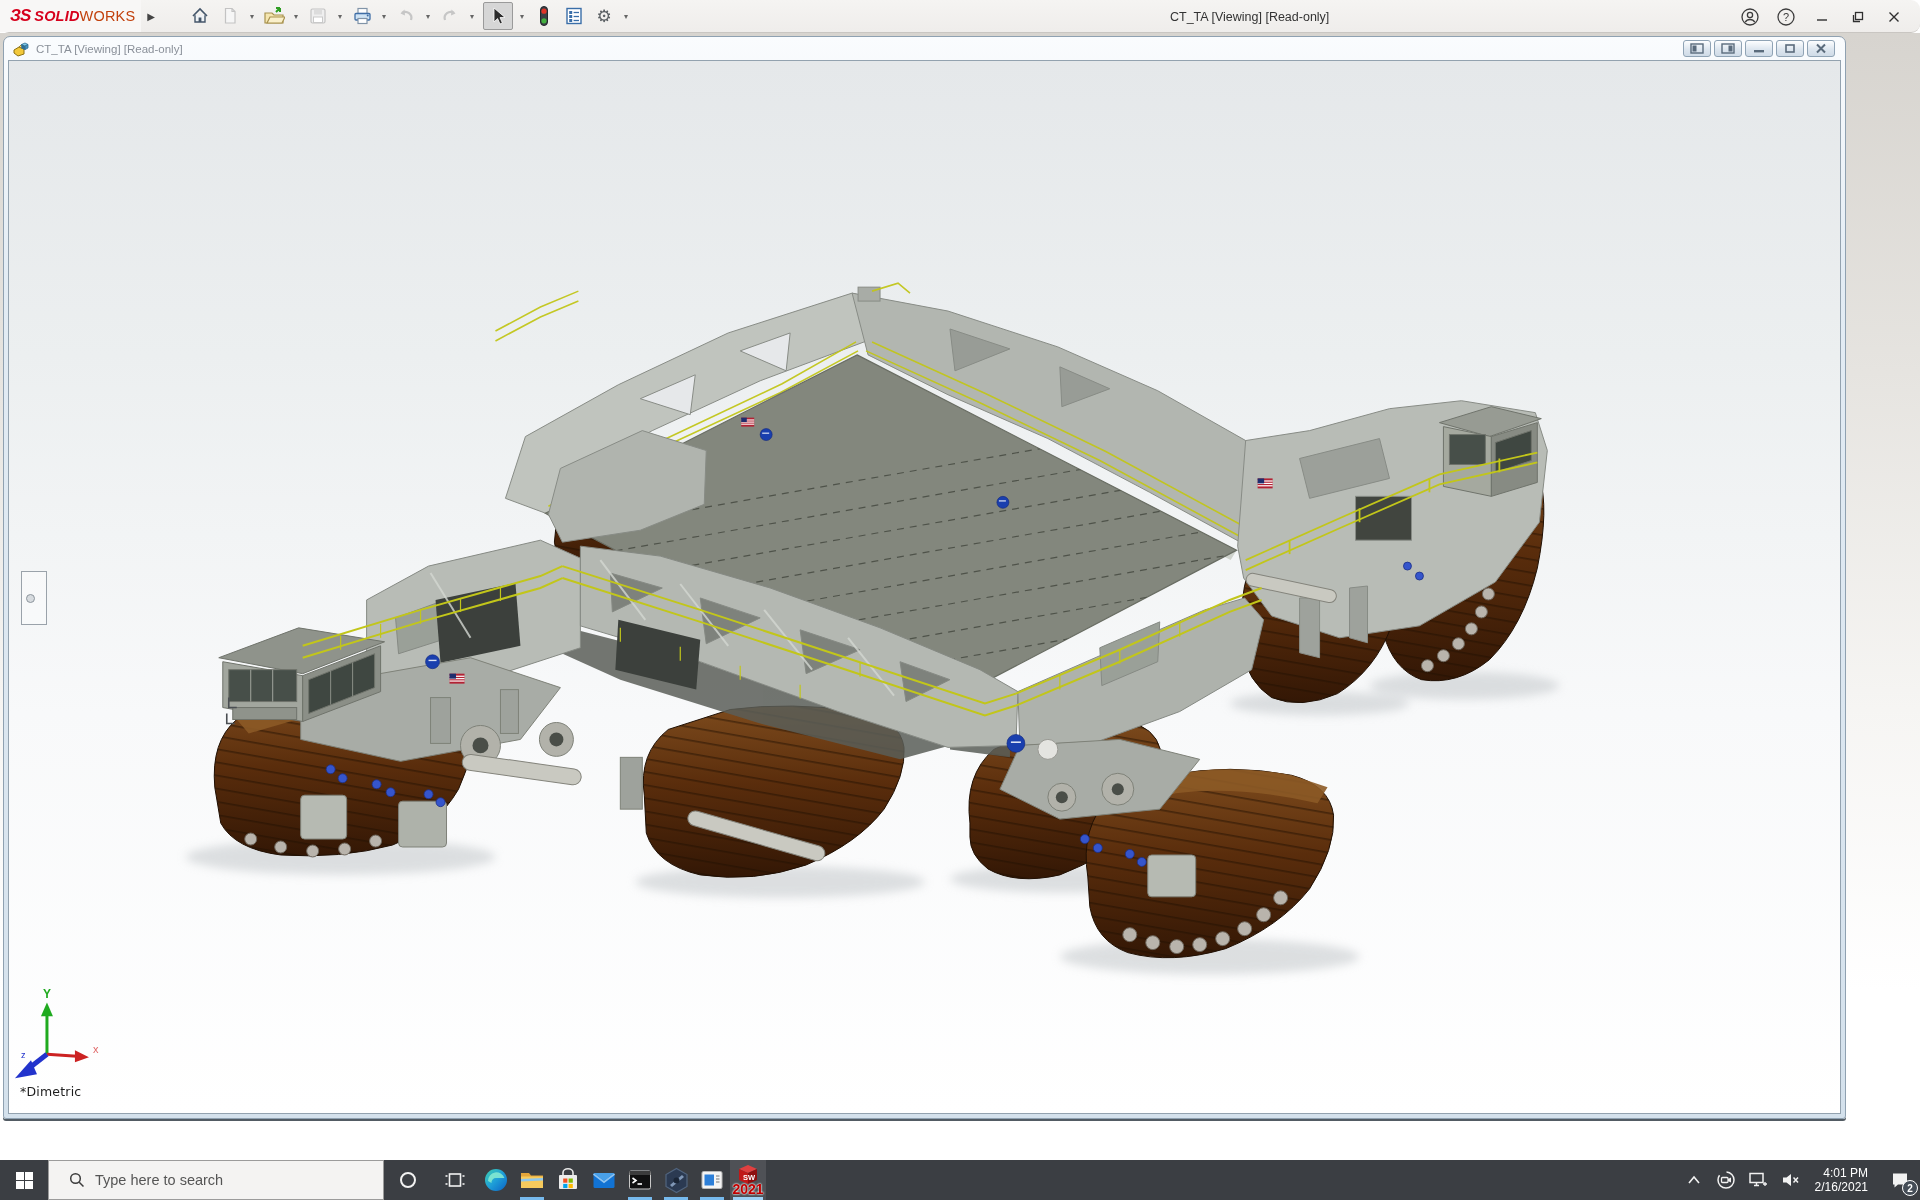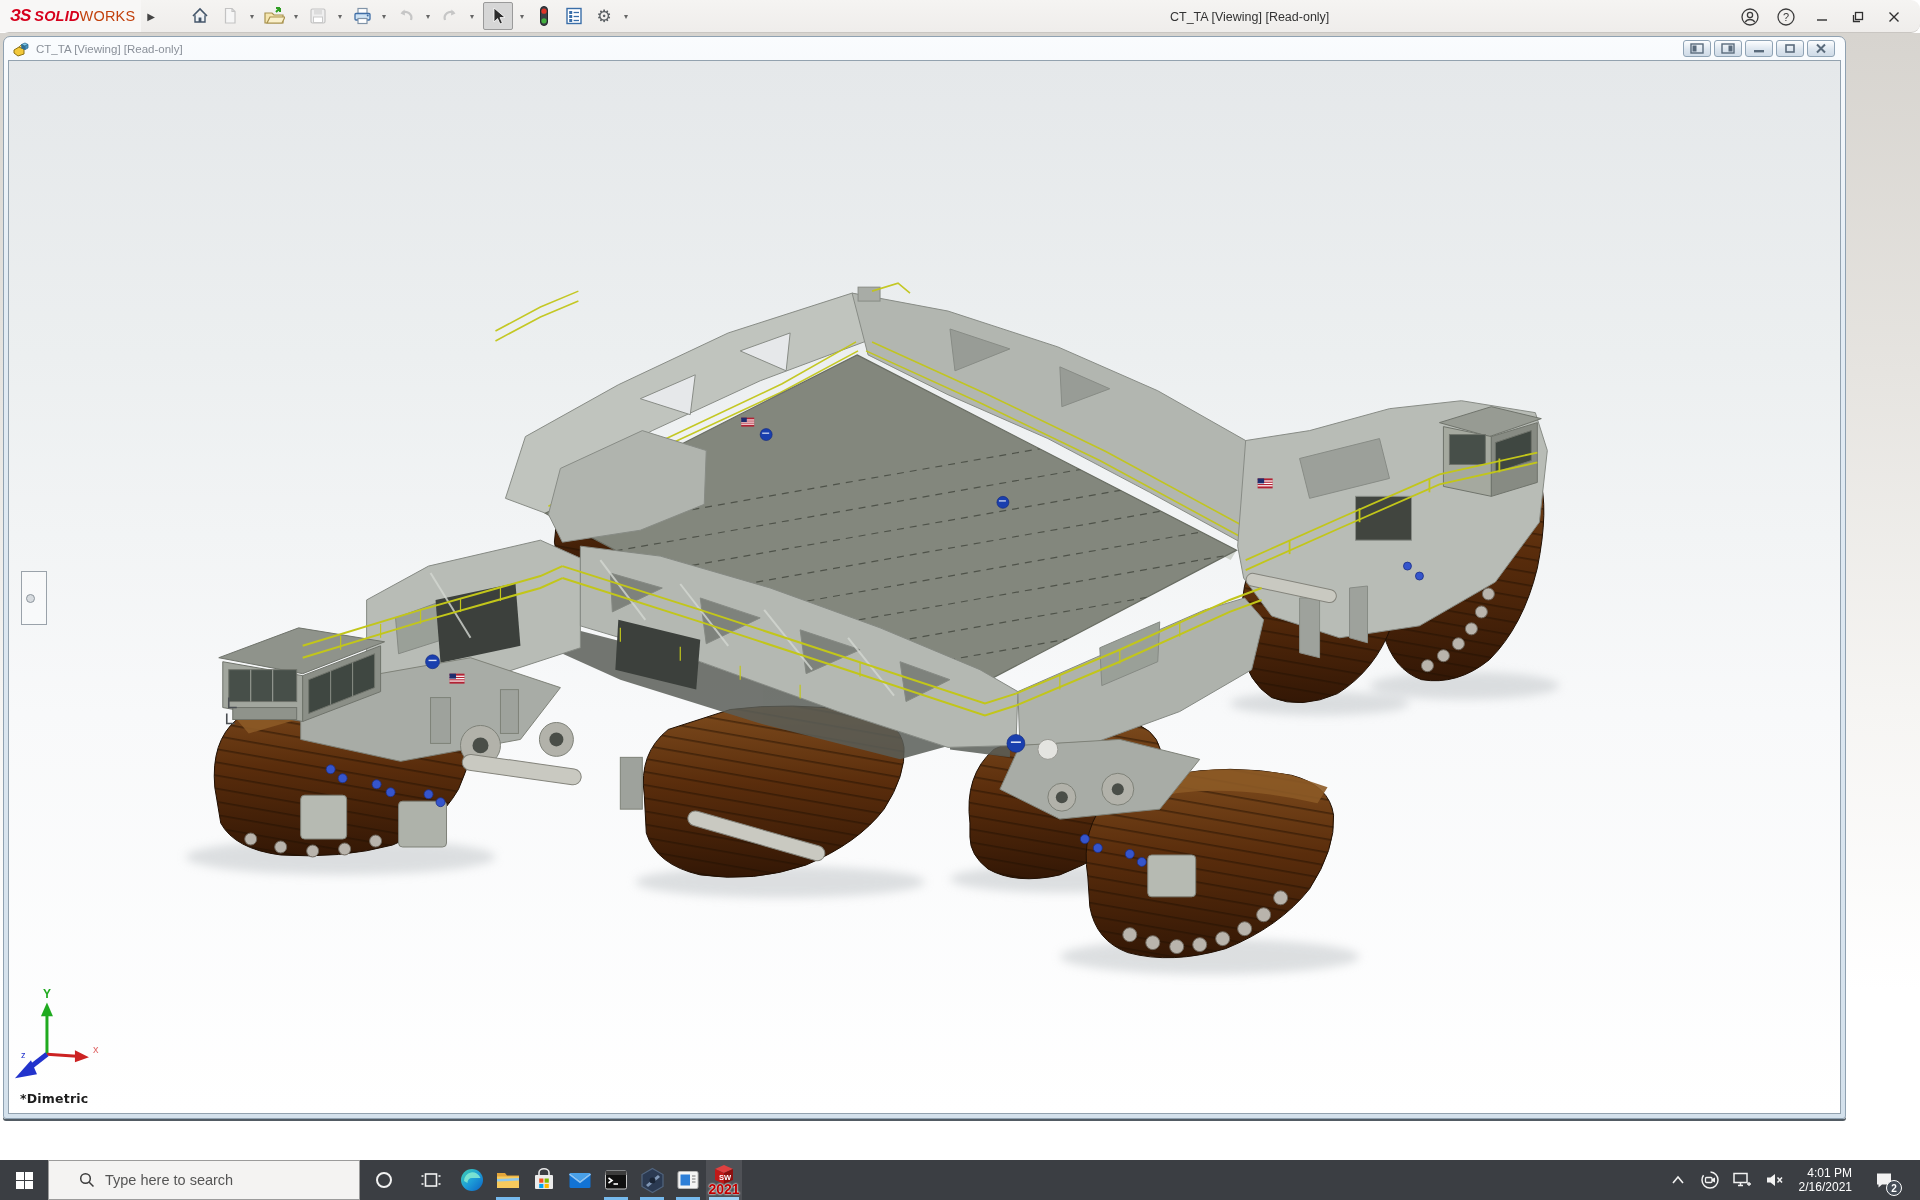--- a/index.html
+++ b/index.html
@@ -36,42 +36,42 @@
     background:linear-gradient(180deg,#fafcfe 0%, #e3ecf4 22%, #d4e1ec 100%);
     box-shadow:0 2px 0 rgba(52,62,72,.85); padding:0 4px 4px 4px; }
   .doc-titlebar { height:23px; display:flex; align-items:center; padding:0 4px; }
   .doc-title { font-size:11.5px; color:#8a9099; margin-left:6px; }
   .doc-buttons { margin-left:auto; display:flex; gap:3px; padding-right:2px; }
   .dbtn { width:28px; height:17px; border:1px solid #8fa3b5; border-radius:3px;
     background:linear-gradient(180deg,#fdfeff,#dde6ef 55%,#cfdbe7); display:flex; align-items:center; justify-content:center; }
   .viewport { position:relative; width:100%; height:calc(100% - 23px); border:1px solid #93a2af;
     background:linear-gradient(180deg,#e5e8ea 0%, #eceff0 28%, #f8f9fa 62%, #ffffff 100%); overflow:hidden; }
   .model-svg { position:absolute; left:0; top:0; width:100%; height:100%; }
-  .view-label { position:absolute; left:11px; bottom:7px; font-family:"DejaVu Sans", sans-serif;
-    font-weight:bold; font-size:12.5px; color:#1d1d1d; letter-spacing:.2px; }
+  .view-label { position:absolute; left:11px; bottom:14px; font-family:"DejaVu Sans", sans-serif;
+    font-weight:normal; font-size:12.5px; color:#1d1d1d; letter-spacing:.2px; }
   .panel-handle { position:absolute; left:12px; top:510px; width:26px; height:54px;
     border:1px solid #9aa2aa; background:rgba(255,255,255,.35); }
   .panel-handle .dot { position:absolute; left:4px; top:22px; width:9px; height:9px; border-radius:50%;
     border:1px solid #8d959d; background:#d7dbdf; }
 
   
   .taskbar { position:absolute; left:0; top:1160px; width:1920px; height:40px; background:#3b3e43;
     display:flex; align-items:stretch; z-index:50; }
   .tb-start { width:48px; display:flex; align-items:center; justify-content:center; }
-  .tb-search { width:312px; background:#f4f3f2; border:1px solid #9b9b9b; display:flex; align-items:center; gap:10px; padding-left:30px; }
+  .tb-search { width:336px; background:#f4f3f2; border:1px solid #9b9b9b; display:flex; align-items:center; gap:10px; padding-left:20px; }
   .tb-search span { font-size:14.5px; color:#555; }
   .tb-iconbtn { width:47px; display:flex; align-items:center; justify-content:center; position:relative; }
   .tb-app { width:36px; position:relative; display:flex; align-items:center; justify-content:center; }
   .tb-app.active { background:rgba(255,255,255,.10); }
   .runline { position:absolute; left:6px; right:6px; bottom:0; height:3px; background:#76b9ed; }
   .runline.bright { background:#9ed1f5; left:3px; right:3px; }
   .sw-cell { display:flex; flex-direction:column; align-items:center; justify-content:center; }
   .sw-year { font-size:14px; font-weight:bold; color:#c00000; text-shadow:0 0 2px #fff,0 0 2px #fff; margin-top:-4px; }
   .tb-spacer { flex:1; }
-  .tray { display:flex; align-items:center; gap:6px; padding-right:16px; }
+  .tray { display:flex; align-items:center; gap:6px; padding-right:0; }
   .tray-btn { width:26px; height:40px; display:flex; align-items:center; justify-content:center; }
   .tray-clock { text-align:right; color:#fff; font-size:12px; line-height:14px; padding:0 6px; }
   .tray-ac { position:relative; width:40px; height:40px; display:flex; align-items:center; justify-content:center; }
   .ac-badge { position:absolute; right:2px; bottom:4px; min-width:16px; height:16px; border-radius:8px;
     background:#454d57; border:1.5px solid #fff; color:#fff; font-size:10px; font-weight:bold;
     display:flex; align-items:center; justify-content:center; }
 </style>
 </head>
 <body>
 

